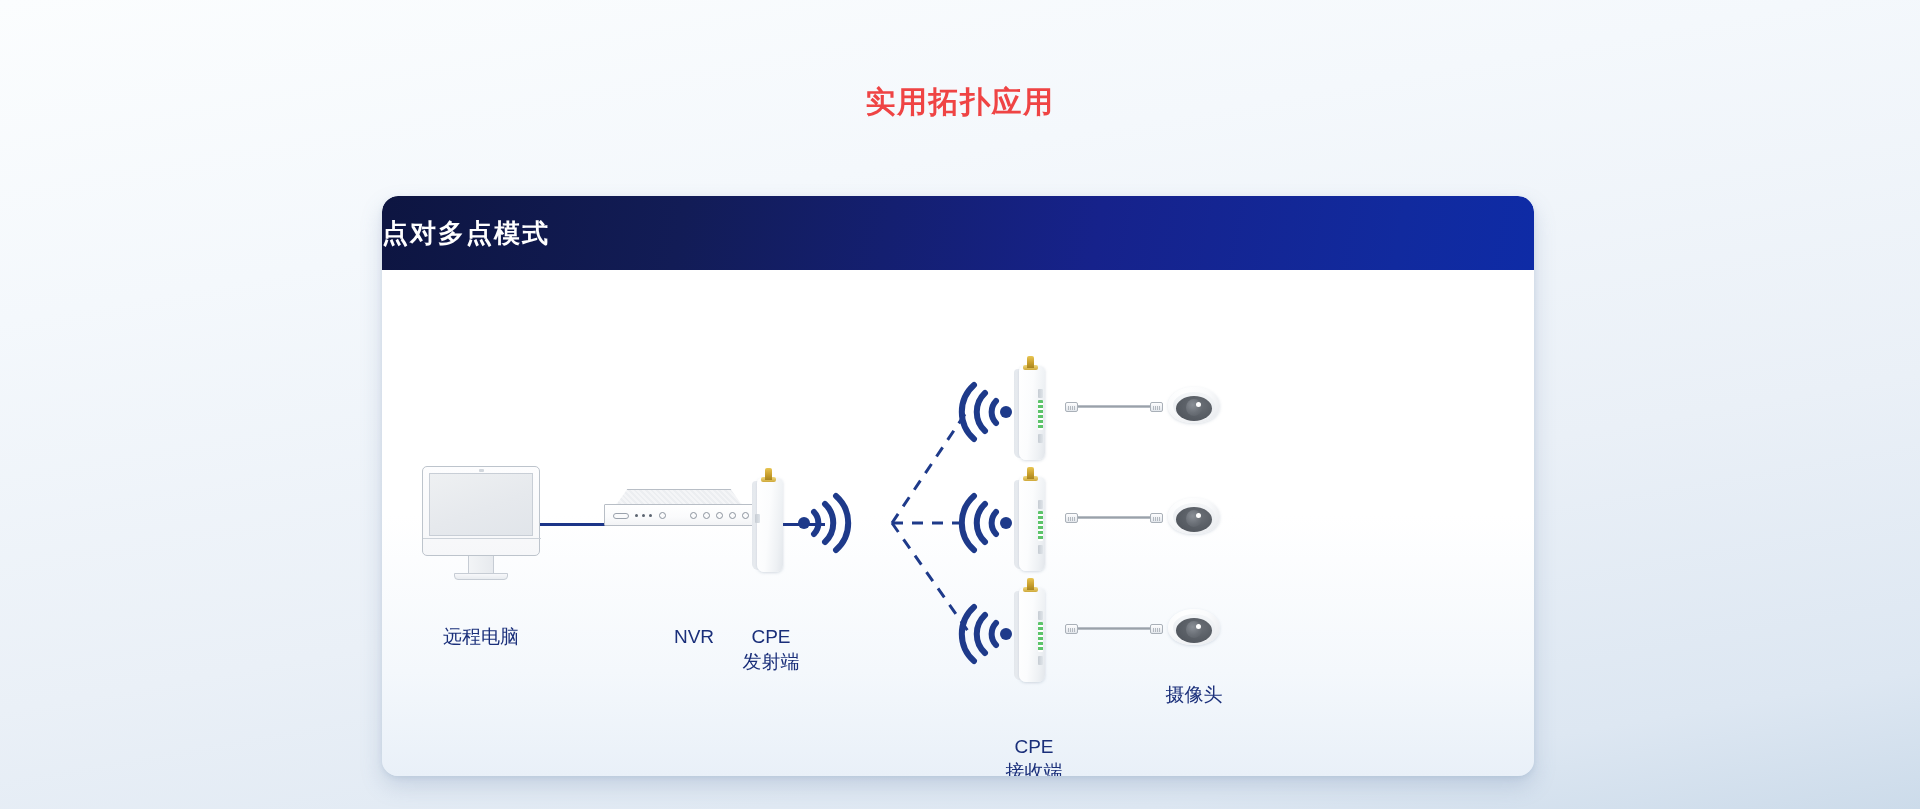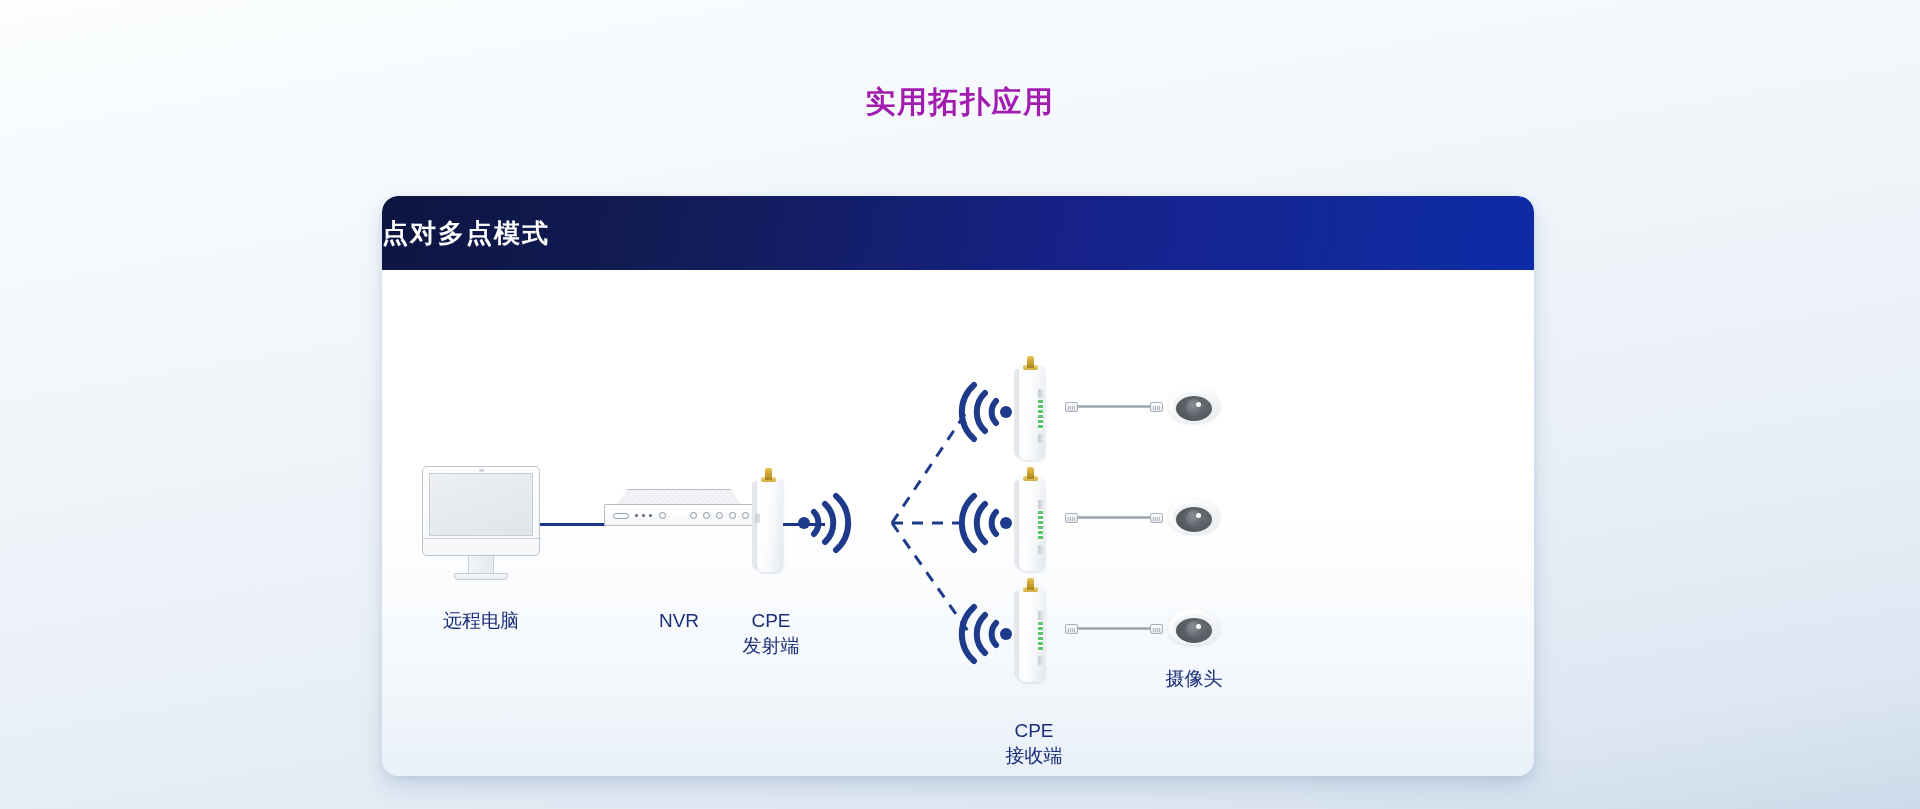--- a/index.html
+++ b/index.html
@@ -13,21 +13,21 @@
     position: relative;
   }
 
   
   #page-title {
     position: absolute;
     top: 82px; left: 0; width: 1920px;
     text-align: center;
     font-size: 30px;
     font-weight: bold;
-    color: #a21caf;
+    color: #ef4444;
     letter-spacing: 1.5px;
   }
 
   
   #topology-card {
     position: absolute;
     left: 382px; top: 196px;
     width: 1152px; height: 580px;
     border-radius: 16px;
     background: linear-gradient(180deg, #ffffff 0%, #ffffff 55%, #f4f8fc 82%, #e9f0f8 100%);
@@ -53,20 +53,21 @@
   .node { position: absolute; }
 
   
   .node-label {
     position: absolute;
     text-align: center;
     color: #1a2f7a;
     font-size: 19px;
     line-height: 25px;
     white-space: pre-line;
+    margin-top: 16px;
   }
 
   
   .wire-solid {
     position: absolute;
     height: 3px;
     background: #1c3588;
   }
 
   
@@ -255,21 +256,21 @@
         <div class="nvr-dot" style="left:37px;"></div>
         <div class="nvr-dot" style="left:44px;"></div>
         <div class="nvr-ring" style="left:54px;"></div>
         <div class="nvr-ring" style="left:85px;"></div>
         <div class="nvr-ring" style="left:98px;"></div>
         <div class="nvr-ring" style="left:111px;"></div>
         <div class="nvr-ring" style="left:124px;"></div>
         <div class="nvr-ring" style="left:137px;"></div>
       </div>
     </div>
-    <div class="node-label" style="left:217px; top:338px; width:160px;">NVR</div>
+    <div class="node-label" style="left:232px; top:338px; width:160px;">NVR</div>
 
     <div class="node" style="left:368px; top:198px; width:42px; height:110px;">
       <div class="cpe-side"></div>
       <div class="cpe-main"></div>
       <div class="cpe-ant-base"></div>
       <div class="cpe-ant"></div>
       <div class="cpe-port" style="left:5px; top:46px;"></div>
     </div>
 
     <svg style="position:absolute; left:414px; top:222px; width:62px; height:62px;">

